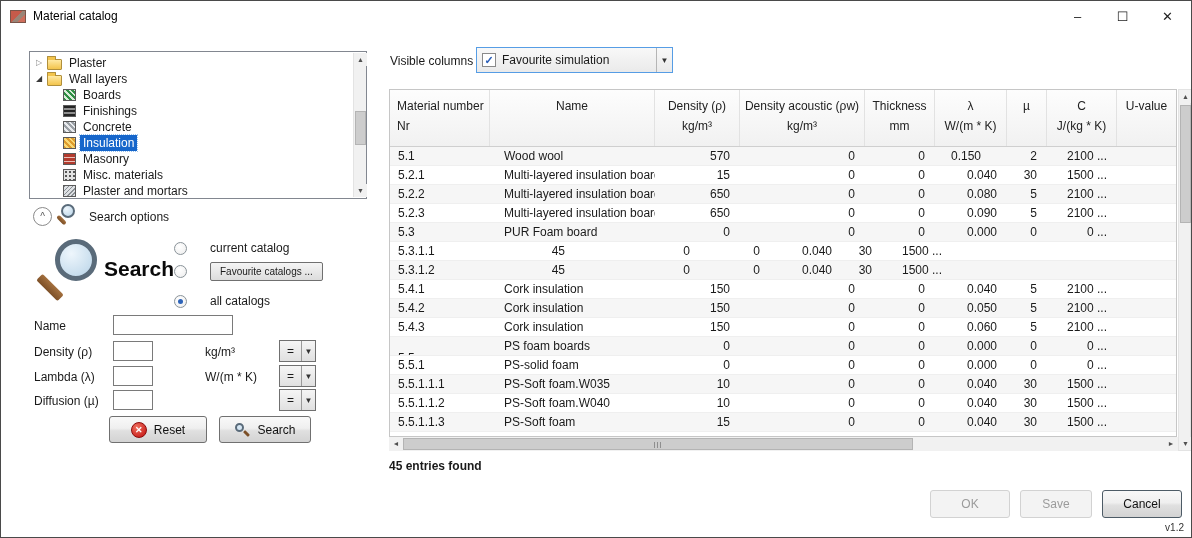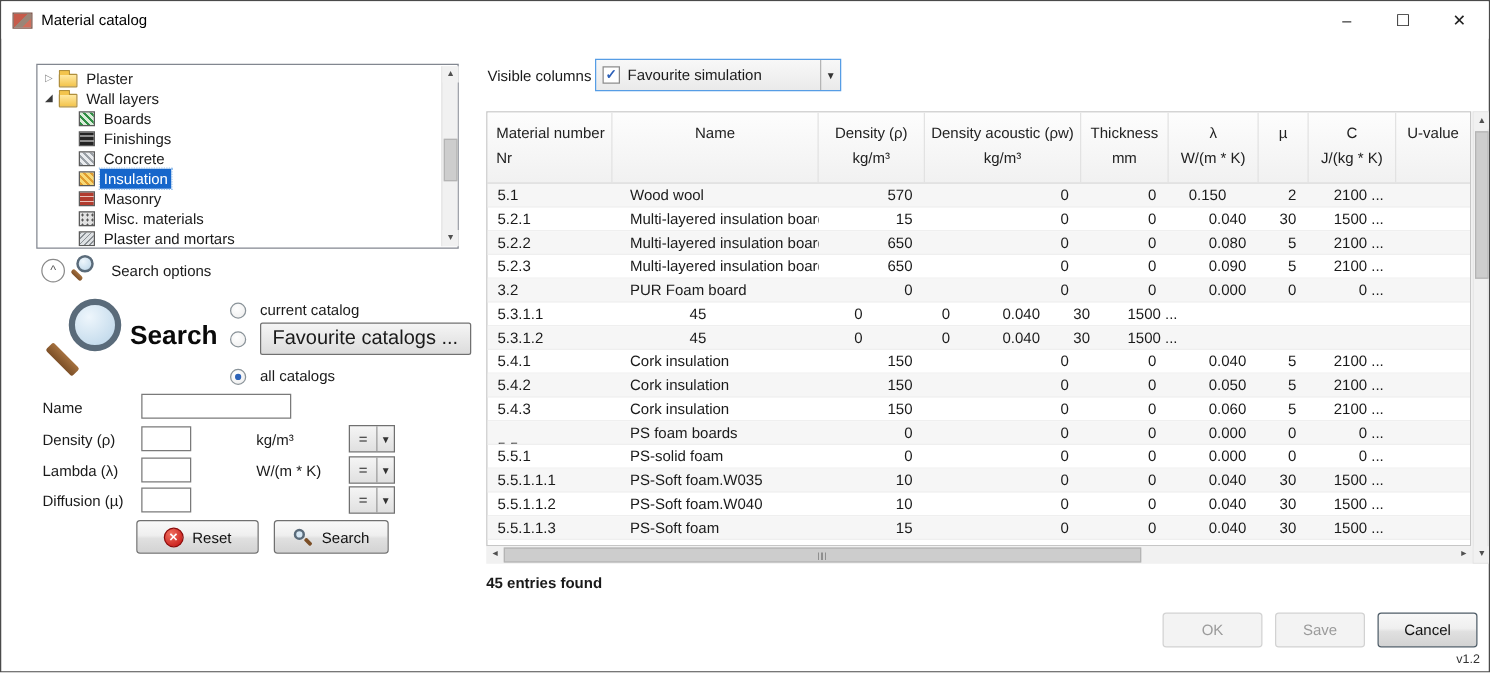--- a/index.html
+++ b/index.html
@@ -54,24 +54,24 @@
   .mag .handle { position:absolute; background:linear-gradient(#a5713f,#7c4f27); border-radius:2px; }
   .mag-small { left:54px; top:202px; width:26px; height:26px; }
   .mag-small .lens { left:6px; top:1px; width:14px; height:14px; border-width:2px; }
   .mag-small .handle { left:1px; top:15px; width:11px; height:4px; transform:rotate(45deg); }
   .mag-big { left:32px; top:238px; width:68px; height:70px; }
   .mag-big .lens { left:22px; top:0; width:42px; height:42px; border-width:5px; }
   .mag-big .handle { left:2px; top:44px; width:30px; height:9px; transform:rotate(45deg); }
   .search-heading { position:absolute; left:103px; top:256px; font-size:21px; font-weight:bold; color:#0a0a0a; }
   .options-label { position:absolute; left:88px; top:209px; }
 
-  .radio-row { position:absolute; left:183px; display:flex; align-items:center; gap:11px; height:16px; }
+  .radio-row { position:absolute; left:173px; display:flex; align-items:center; gap:23px; height:16px; }
   .radio { width:13px; height:13px; border-radius:50%; border:1px solid #8a9399; background:radial-gradient(circle at 40% 35%, #fff, #ececec); position:relative; flex:0 0 auto; }
   .radio.checked::after { content:""; position:absolute; left:3px; top:3px; right:3px; bottom:3px; border-radius:50%; background:#2d63b8; }
-  .fav-btn { border:1px solid #707070; border-radius:2px; background:linear-gradient(#f5f5f5,#dcdcdc); padding:3px 9px; font-size:16px; }
+  .fav-btn { border:1px solid #707070; border-radius:2px; background:linear-gradient(#f5f5f5,#dcdcdc); padding:3px 9px; font-size:10px; }
 
   .form-label { position:absolute; left:33px; }
   .tb { position:absolute; height:20px; border:1px solid #7a7a7a; background:#fff; font-family:"Liberation Sans",sans-serif; font-size:12px; padding:0 3px; }
   .unit-label { position:absolute; left:204px; width:84px; }
   .opcombo { position:absolute; left:278px; width:37px; height:22px; border:1px solid #707070; background:linear-gradient(#f5f5f5,#e0e0e0); display:flex; align-items:center; }
   .opcombo .val { flex:1; text-align:center; font-size:12px; }
   .opcombo .arrow { width:14px; height:100%; border-left:1px solid #9a9a9a; display:flex; align-items:center; justify-content:center; font-size:8px; color:#333; }
 
   .btn { position:absolute; display:flex; align-items:center; justify-content:center; gap:7px; border:1px solid #707070; border-radius:3px;
          background:linear-gradient(#f9f9f9 0%,#efefef 45%,#e0e0e0 55%,#d3d3d3 100%); font-size:12px; color:#111; }
@@ -339,21 +339,21 @@
           <div class="td nm" style="width: 165px;">Multi-layered insulation board</div>
           <div class="td ar" style="width: 85px;">650</div>
           <div class="td ar" style="width: 125px;">0</div>
           <div class="td ar" style="width: 70px;">0</div>
           <div class="td ar" style="width: 72px;">0.090</div>
           <div class="td ar" style="width: 40px;">5</div>
           <div class="td ar" style="width: 70px;">2100 ...</div>
           <div class="td ar last"></div>
         </div>
         <div class="tr">
-          <div class="td al" style="width: 100px;">3.2</div>
+          <div class="td al" style="width: 100px;">5.3</div>
           <div class="td nm" style="width: 165px;">PUR Foam board</div>
           <div class="td ar" style="width: 85px;">0</div>
           <div class="td ar" style="width: 125px;">0</div>
           <div class="td ar" style="width: 70px;">0</div>
           <div class="td ar" style="width: 72px;">0.000</div>
           <div class="td ar" style="width: 40px;">0</div>
           <div class="td ar" style="width: 70px;">0 ...</div>
           <div class="td ar last"></div>
         </div>
         <div class="tr">

